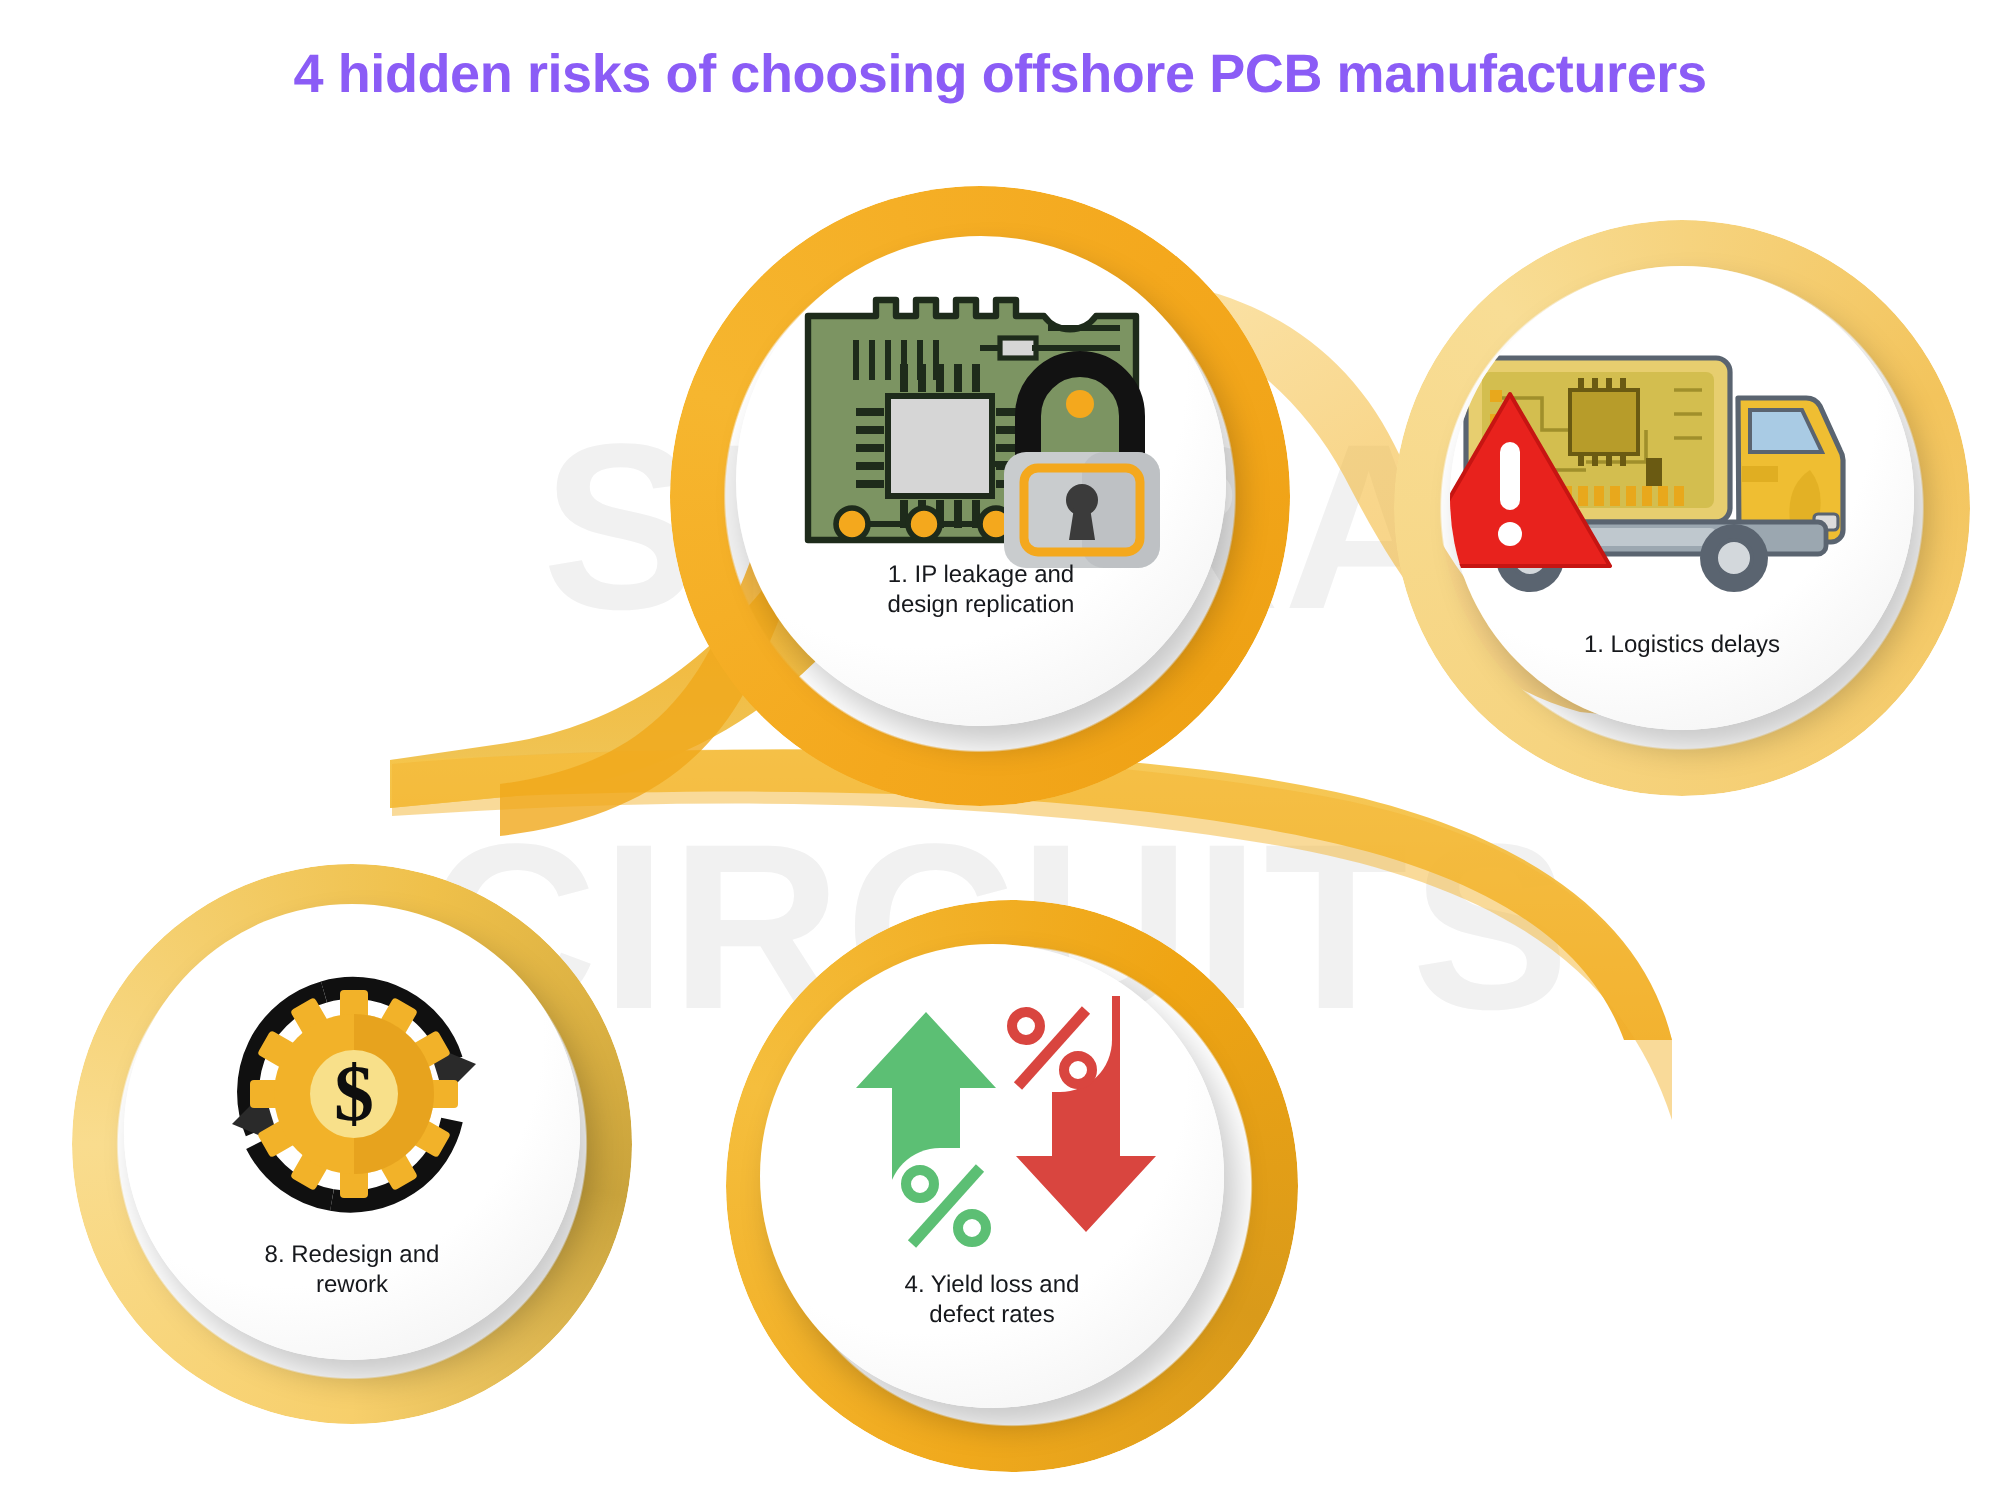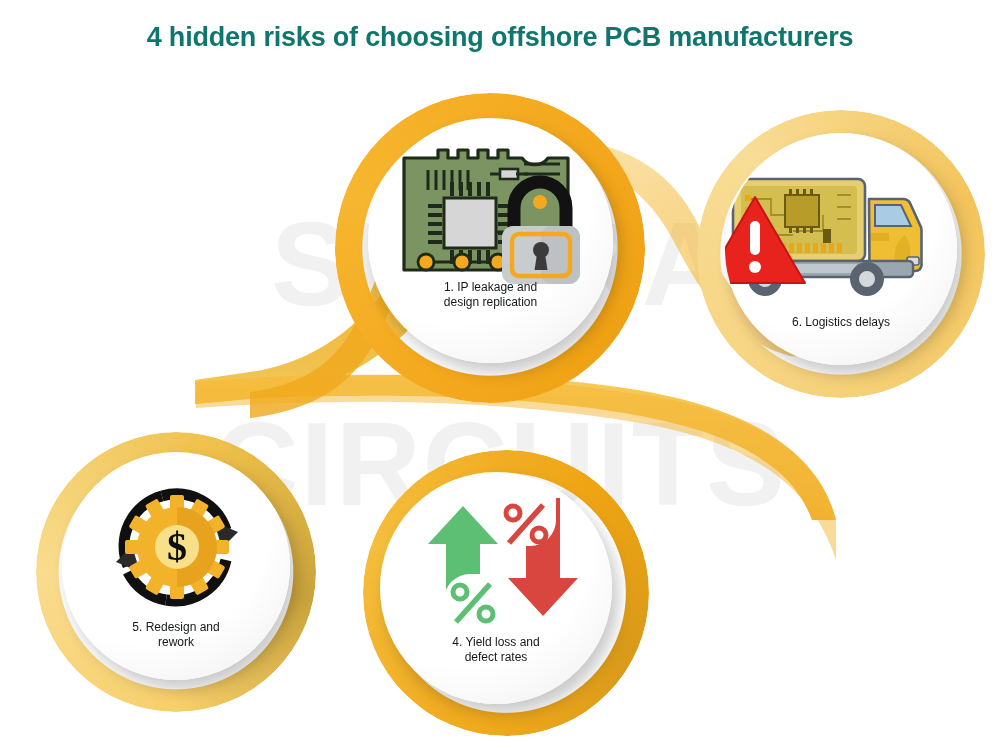--- a/index.html
+++ b/index.html
@@ -27,21 +27,21 @@
   #wm1{top:205px;font-size:118px;}
   #wm2{top:405px;font-size:118px;}
 
   
   #title{
     position:absolute;
     top:22px;left:0;width:1000px;
     text-align:center;
     font-size:27px;
     font-weight:700;
-    color:#0f766e;
+    color:#8b5cf6;
     letter-spacing:-0.2px;
   }
 
   
   .ring{position:absolute;border-radius:50%;}
   .disc{
     position:absolute;border-radius:50%;
     background:radial-gradient(circle at 36% 28%, #ffffff 0%, #ffffff 58%, #f4f4f4 84%, #e4e4e4 100%);
     box-shadow:6px 9px 16px rgba(0,0,0,0.22);
     overflow:hidden;
@@ -257,21 +257,21 @@
         <circle cx="148" cy="110" r="17" fill="#5A6470"></circle>
         <circle cx="148" cy="110" r="9" fill="#D3D8DC" stroke="#5A6470" stroke-width="2"></circle>
         <circle cx="46" cy="110" r="17" fill="#5A6470"></circle>
         <circle cx="46" cy="110" r="9" fill="#D3D8DC" stroke="#5A6470" stroke-width="2"></circle>
 
         <path d="M36,28 L86,114 H-14 Z" fill="#E8221D" stroke="#C61512" stroke-width="2" stroke-linejoin="round"></path>
         <rect x="31" y="52" width="10" height="34" rx="5" fill="#ffffff"></rect>
         <circle cx="36" cy="98" r="6" fill="#ffffff"></circle>
       </svg>
     </div>
-    <div class="disc-label" style="top:182px;">6. Logistics delays</div>
+    <div class="disc-label" style="top:182px;">1. Logistics delays</div>
   </div>
 
   <div class="ring" style="left:36px;top:432px;width:280px;height:280px;
               background:conic-gradient(from 180deg,#F7CF6B,#F9DC8E 25%,#EFC04A 55%,#C9A33C 78%,#F7CF6B);
               -webkit-mask:radial-gradient(circle, transparent 0 59%, #000 59.5%);
               mask:radial-gradient(circle, transparent 0 59%, #000 59.5%);"></div>
 
   <div class="disc" style="left:62px;top:452px;width:228px;height:228px;">
     <div class="icon-wrap" style="left:44px;top:28px;width:142px;height:132px;">
       <svg width="142" height="132" viewBox="0 0 142 132">
@@ -301,21 +301,21 @@
               <rect x="-7" y="-52" width="14" height="18" rx="2" transform="rotate(330)"></rect>
             </g>
           </g>
           <circle cx="0" cy="0" r="40" fill="#F2B229"></circle>
           <path d="M0,-40 A40,40 0 0 1 0,40 Z" fill="#E09A18" opacity="0.6"></path>
           <circle cx="0" cy="0" r="22" fill="#F8E08A"></circle>
           <text x="0" y="13" text-anchor="middle" font-family="'Liberation Serif',serif" font-size="40" font-weight="700" fill="#0E0E0E">$</text>
         </g>
       </svg>
     </div>
-    <div class="disc-label" style="top:168px;">5. Redesign and
+    <div class="disc-label" style="top:168px;">8. Redesign and
 rework</div>
   </div>
 
   <div class="ring" style="left:363px;top:450px;width:286px;height:286px;
               background:conic-gradient(from 190deg,#F0A91C,#F5BE3D 28%,#EFA413 58%,#D99A1A 80%,#F0A91C);
               -webkit-mask:radial-gradient(circle, transparent 0 59%, #000 59.5%);
               mask:radial-gradient(circle, transparent 0 59%, #000 59.5%);"></div>
 
   <div class="disc" style="left:380px;top:472px;width:232px;height:232px;">
     <div class="icon-wrap" style="left:36px;top:24px;width:165px;height:130px;">

